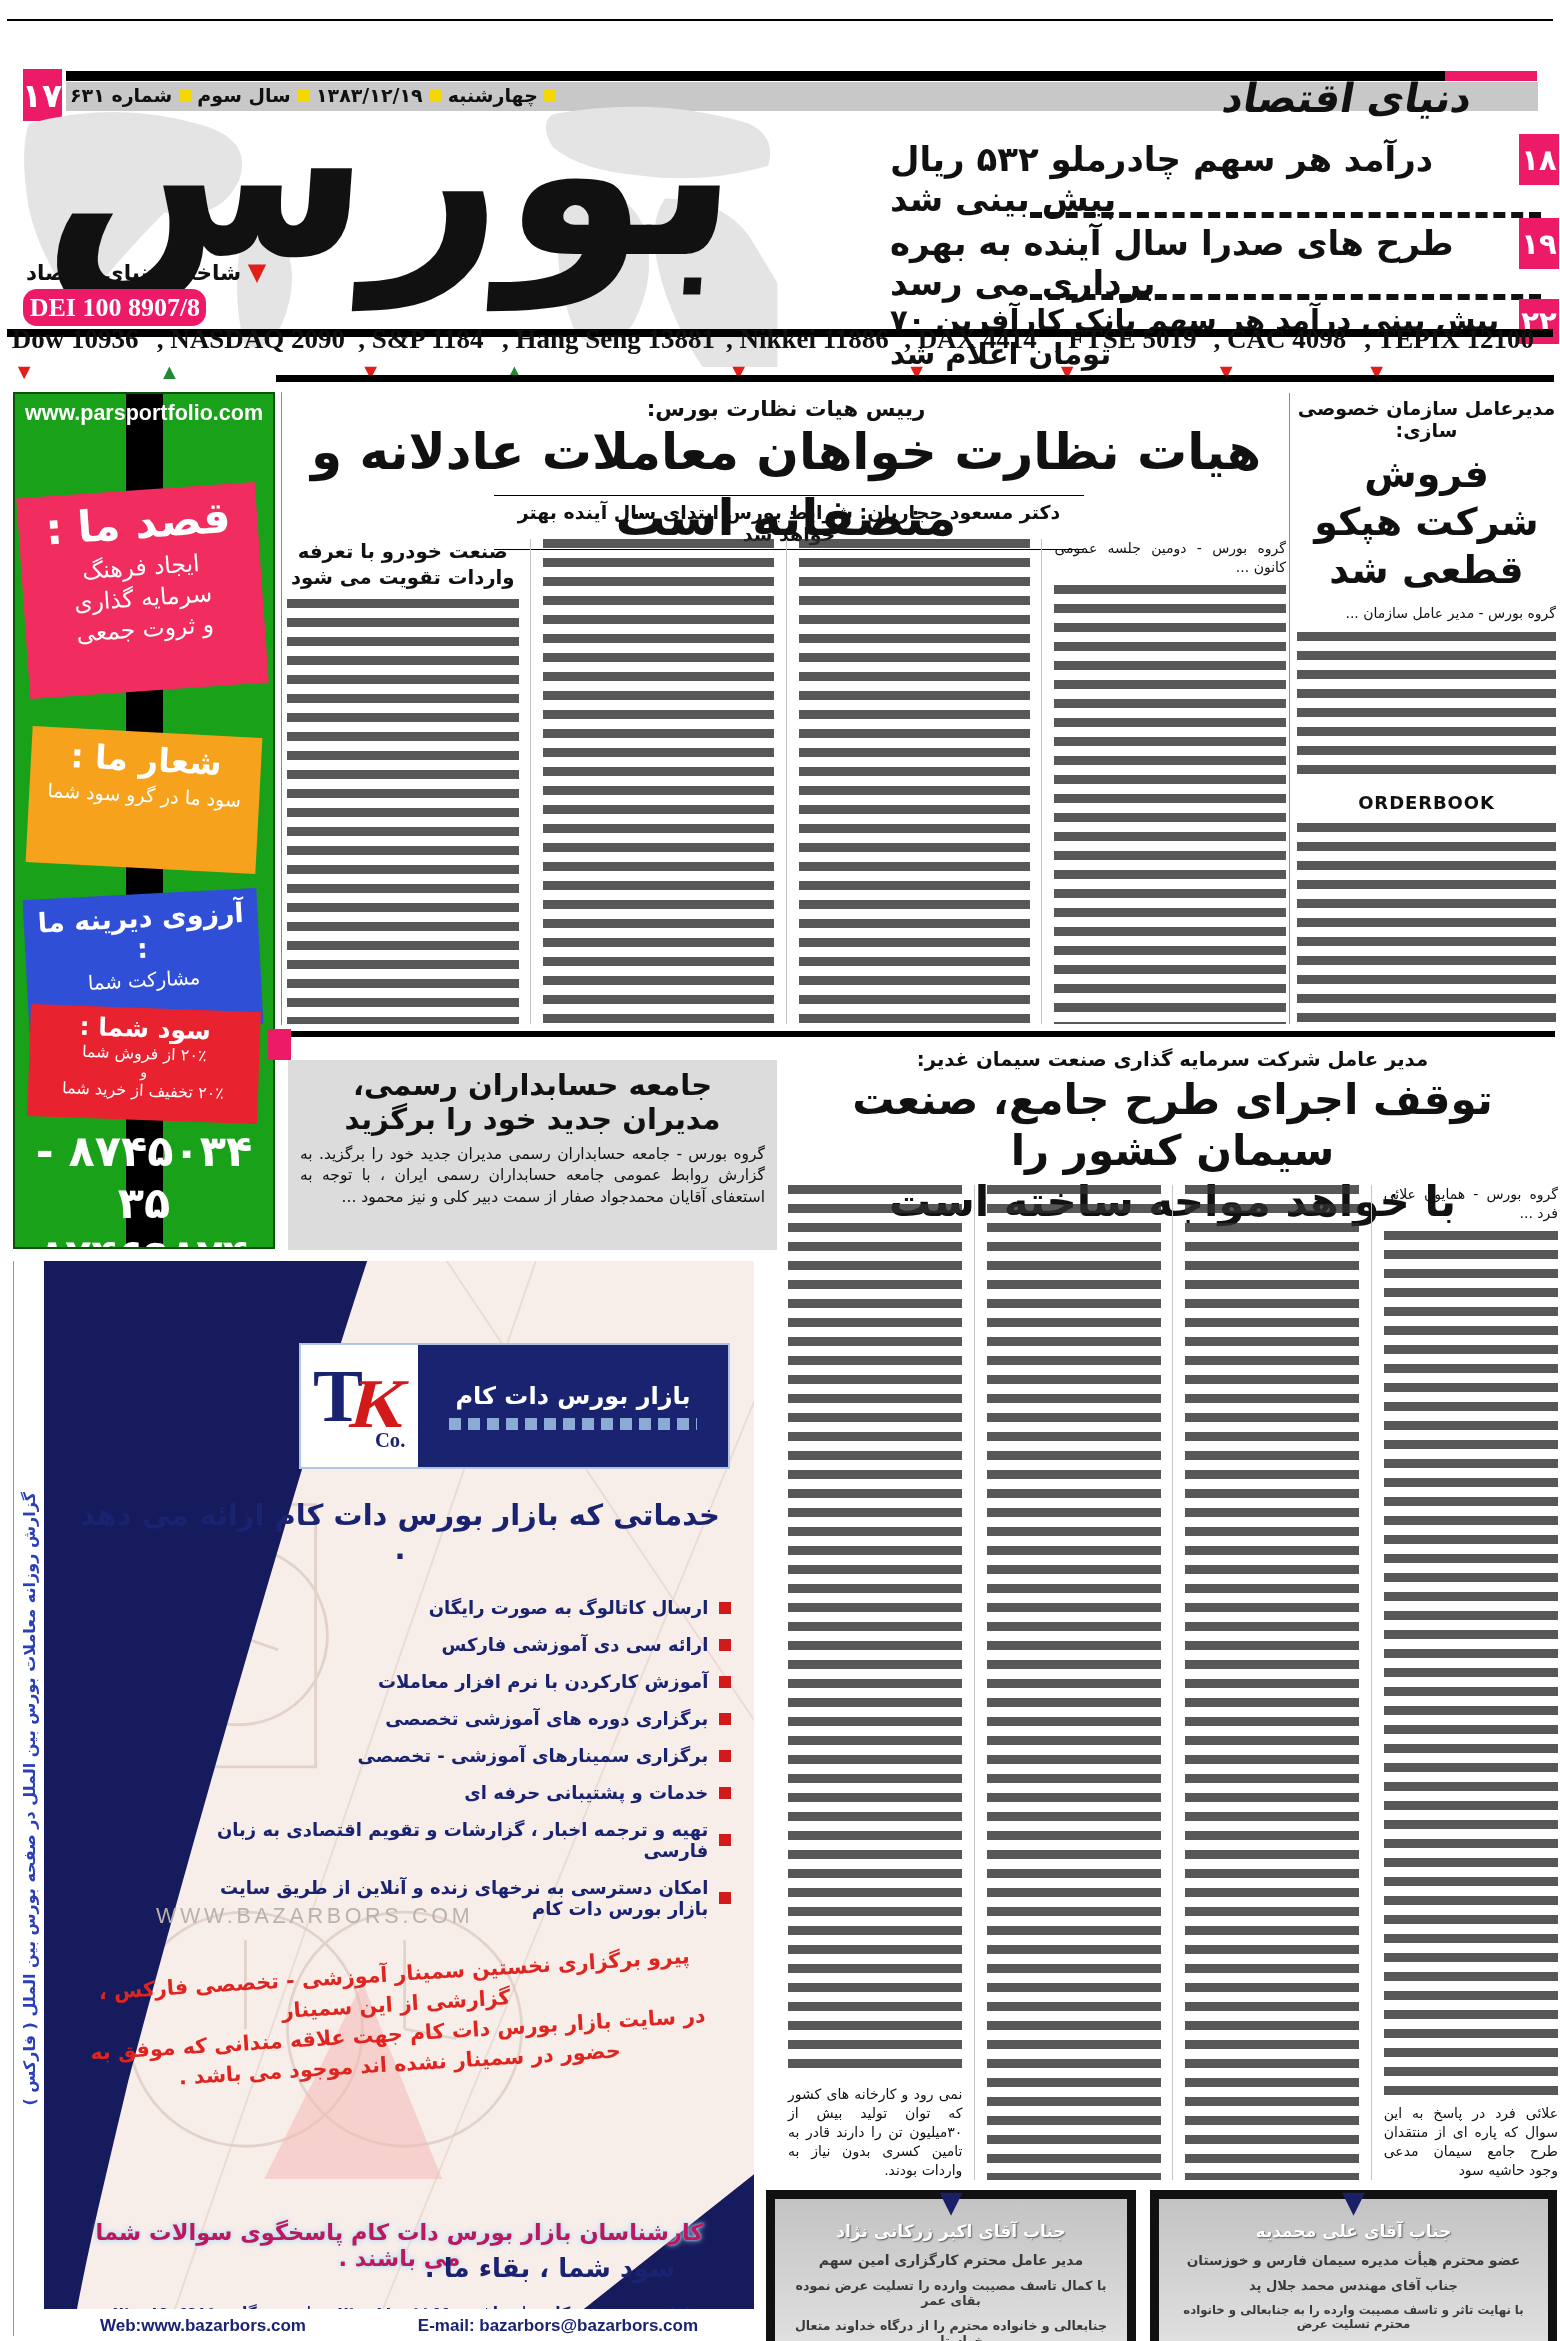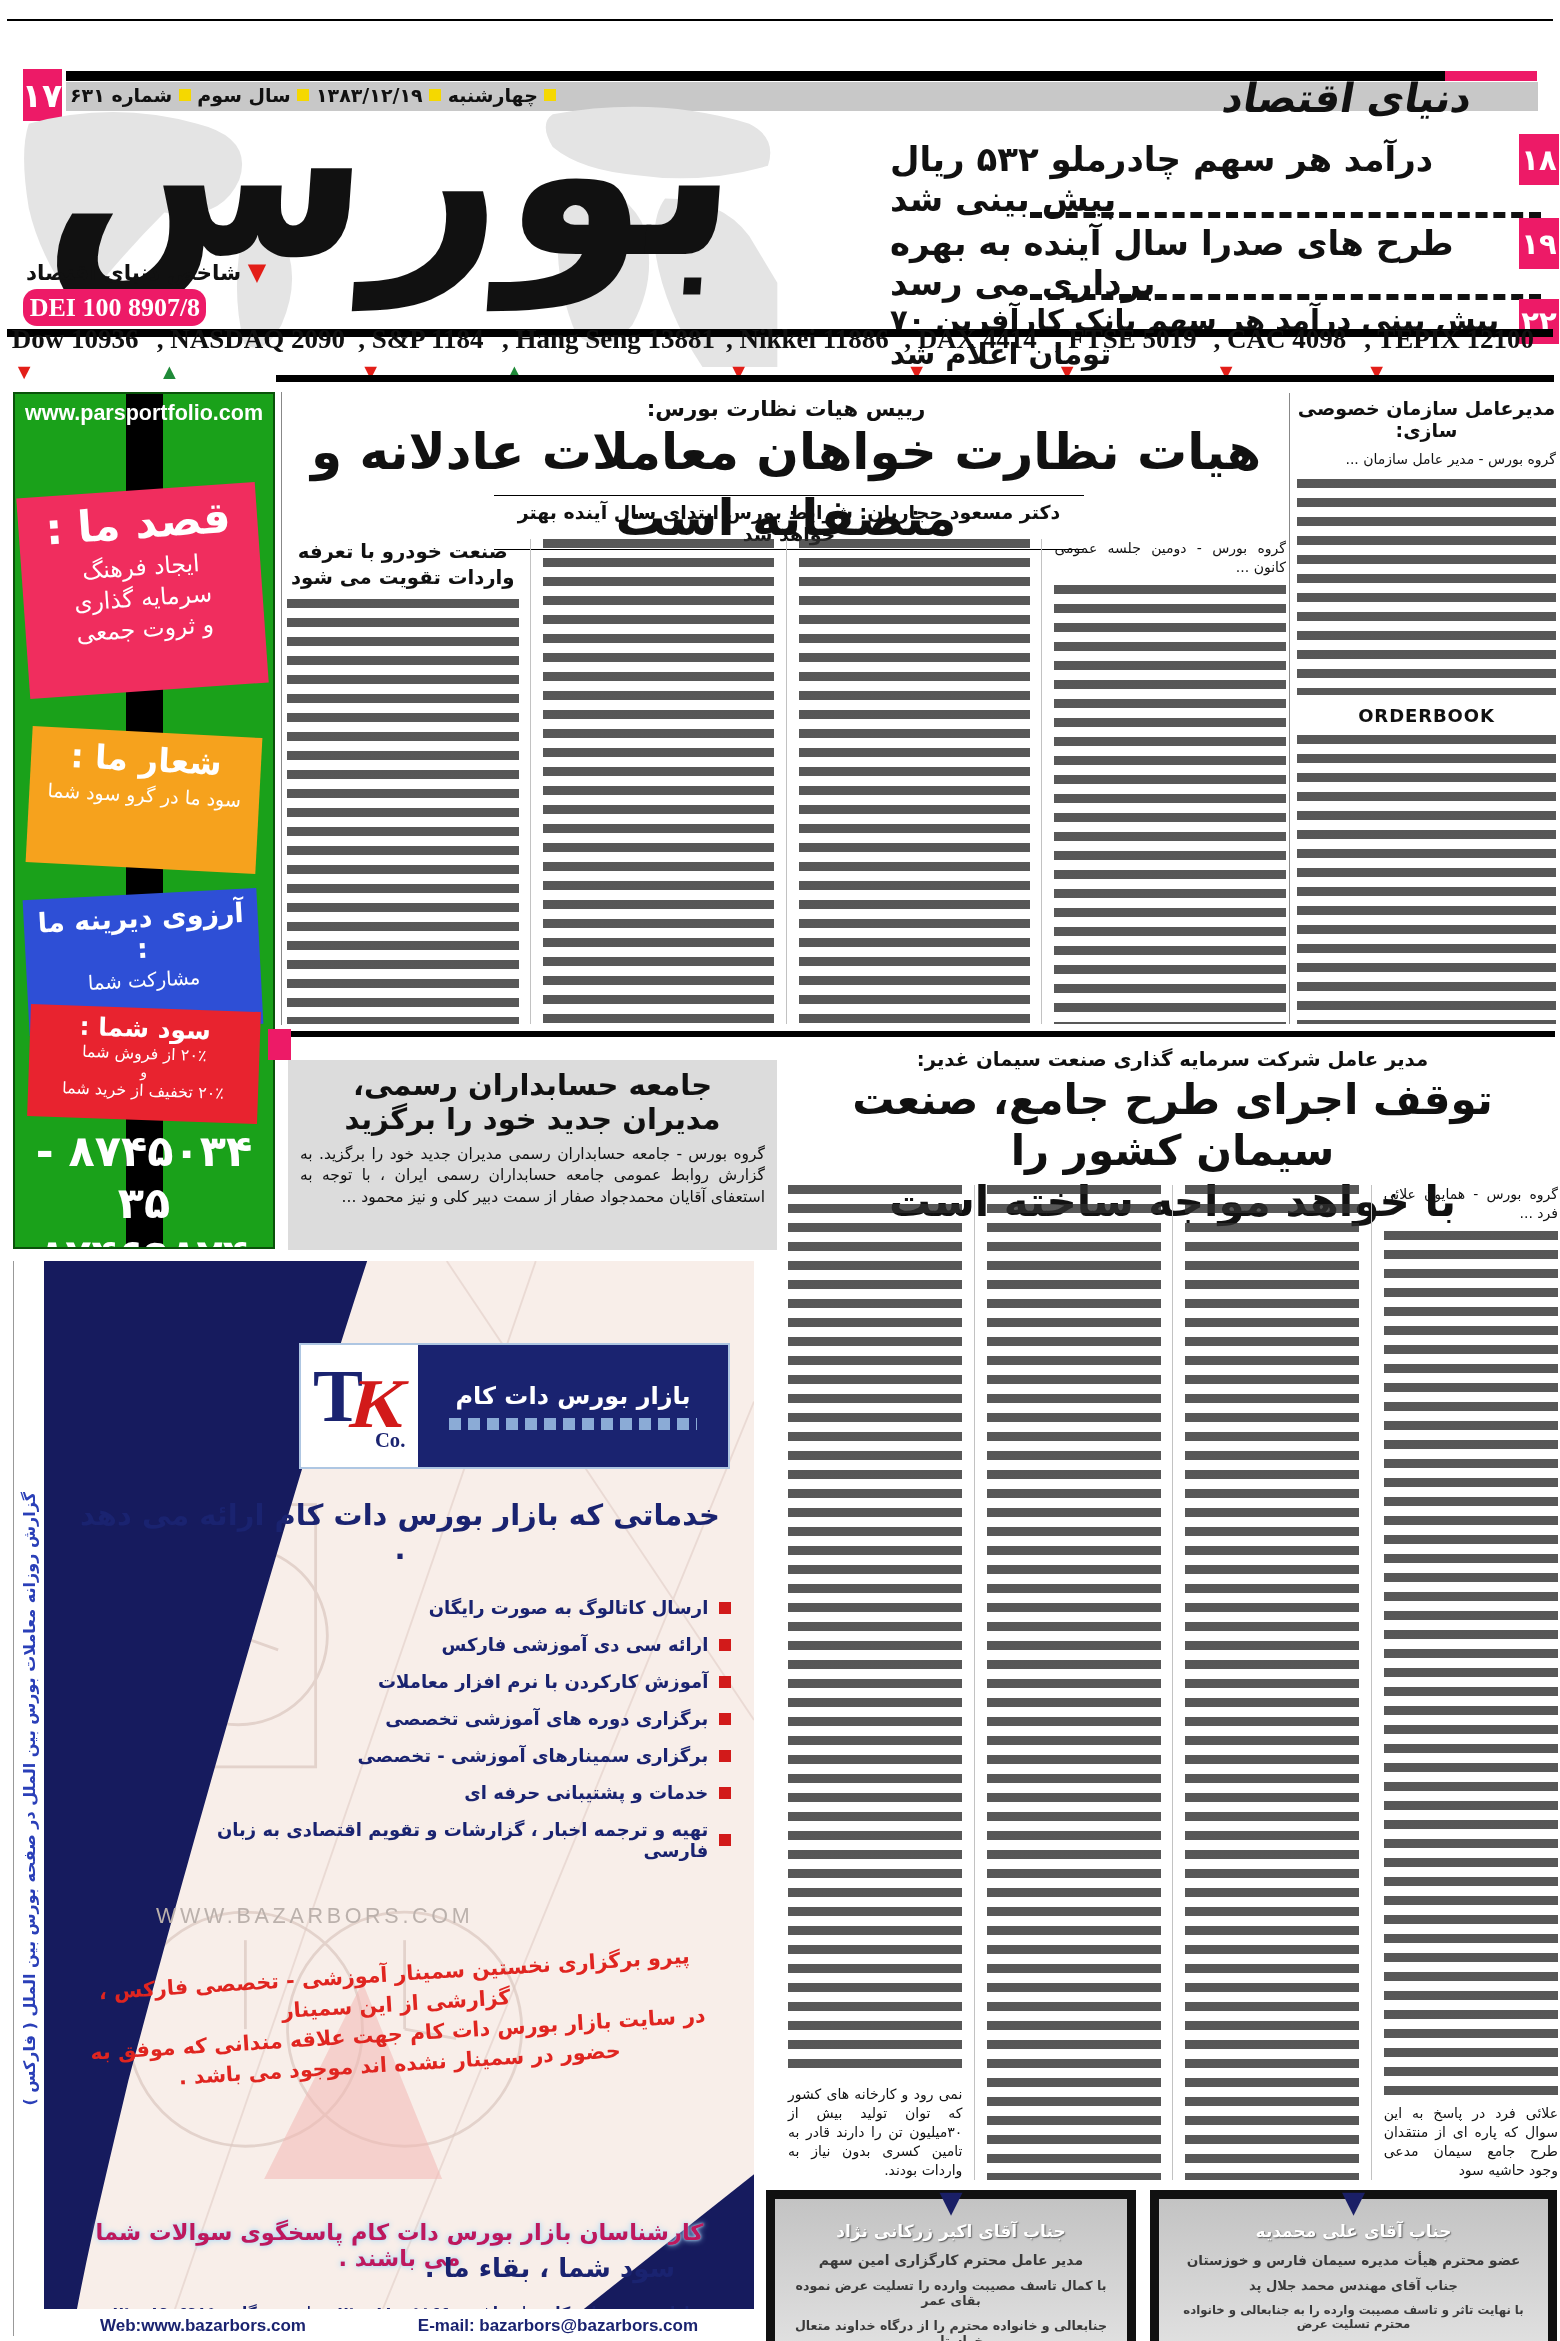--- a/index.html
+++ b/index.html
@@ -218,20 +218,21 @@
       </div>
     <div class="col">
       <p class="innerhead">صنعت خودرو با تعرفه واردات تقویت می شود</p>
       <div class="greek"></div>
     </div>
   </div>
 
   <div class="abs vline" style="left:1289px;top:393px;height:631px;"></div>
   <div class="abs" style="left:1297px;top:397px;width:259px;height:627px;display:flex;flex-direction:column;gap:9.4px;">
     <div class="kicker" style="font-size:19px;">مدیرعامل سازمان خصوصی سازی:</div>
+    <div class="headline" style="font-size:38px;line-height:48px;">فروش شرکت هپکو قطعی شد</div>
     <p class="lead">گروه بورس - مدیر عامل سازمان ...</p>
     <div class="greek" style="flex:3;"></div>
     <p class="orderbook">ORDERBOOK</p>
     <div class="greek" style="flex:4;"></div>
   </div>
 
   <div class="abs rule3"></div>
   <div class="abs pinkmark"></div>
 
   <div class="abs accbox">
@@ -322,20 +323,24 @@
             <span>برگزاری سمینارهای آموزشی - تخصصی</span>
           </li>
         <li>
             <span class="rsq"></span>
             <span>خدمات و پشتیبانی حرفه ای</span>
           </li>
         <li>
             <span class="rsq"></span>
             <span>تهیه و ترجمه اخبار ، گزارشات و تقویم اقتصادی به زبان فارسی</span>
           </li>
+        <li>
+            <span class="rsq"></span>
+            <span>امکان دسترسی به نرخهای زنده و آنلاین از طریق سایت بازار بورس دات کام</span>
+          </li>
       </ul>
       <div class="wmark">WWW.BAZARBORS.COM</div>
       <div class="tkpromo">
         <div>پیرو برگزاری نخستین سمینار آموزشی - تخصصی فارکس ، گزارشی از این سمینار</div>
         <div>در سایت بازار بورس دات کام جهت علاقه مندانی که موفق به</div>
         <div>حضور در سمینار نشده اند موجود می باشد .</div>
       </div>
       <div class="tkexperts">کارشناسان بازار بورس دات کام پاسخگوی سوالات شما می باشند .</div>
       <div class="tkmotto">سود شما ، بقاء ما .</div>
       <div class="tkcontact">

